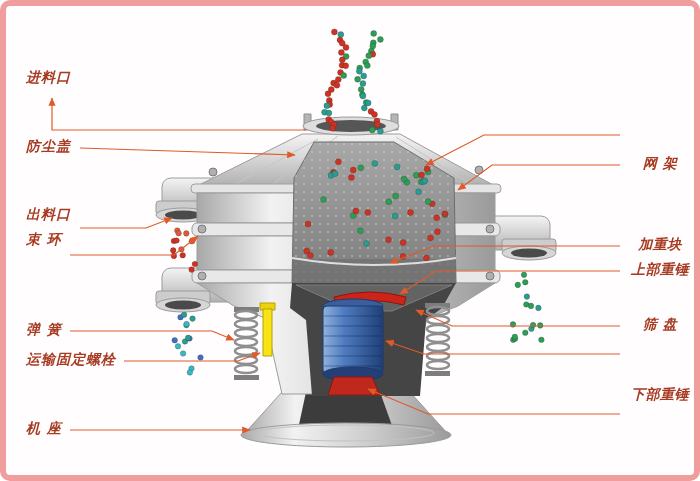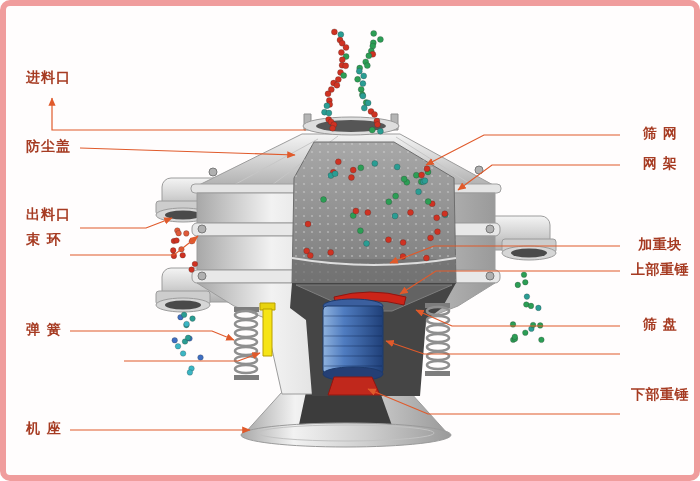--- a/index.html
+++ b/index.html
@@ -4,21 +4,21 @@
 <style>
   * { margin:0; padding:0; box-sizing:border-box; }
   html,body { width:700px; height:481px; background:#ffffff; font-family:"DejaVu Sans",sans-serif; }
   #frame {
     position:relative; width:700px; height:481px;
     background:#fffdfd; border:6px solid #f09d9d; border-radius:10px; overflow:hidden;
   }
   svg.scene { position:absolute; left:0; top:0; }
   .label {
     position:absolute; z-index:5; white-space:nowrap;
-    color:var(--label-color,#a63b22); font-size:14px; font-weight:bold; letter-spacing:1px;
+    color:var(--label-color,#a63b22); font-size:14px; font-weight:bold; letter-spacing:1px;font-style:italic;
   }
   .label.left { left:20px; }
   .label.right { left:614px; width:80px; text-align:center; letter-spacing:0.5px; }
 </style>
 </head>
 <body>
 
 <div id="frame" style="border-color: rgb(240, 157, 157);">
 
   <svg class="scene" width="700" height="481" viewBox="0 0 700 481">
@@ -323,22 +323,22 @@
       <polyline class="leader" points="614,348 418,348 380,335" marker-end="url(#arrow)" stroke="#e05a2b"></polyline>
       <polyline class="leader" points="614,408 422,408 362,383" marker-end="url(#arrow)" stroke="#e05a2b"></polyline>
     </g>
   </svg>
 
   <div class="label left" style="top:63px">进料口</div>
   <div class="label left" style="top:132px">防尘盖</div>
   <div class="label left" style="top:200px">出料口</div>
   <div class="label left" style="top:225px">束 环</div>
   <div class="label left" style="top:315px">弹 簧</div>
+  <div class="label left" style="top:345px">运输固定螺栓</div>
   <div class="label left" style="top:414px">机 座</div>
 
-  <div class="label right" style="top:119px">筛 网</div>
   <div class="label right" style="top:230px">加重块</div>
   <div class="label right" style="top:149px">网 架</div>
   <div class="label right" style="top:310px">筛 盘</div>
   <div class="label right" style="top:255px">上部重锤</div>
   <div class="label right" style="top:380px">下部重锤</div>
 
 </div>
 
 </body></html>

